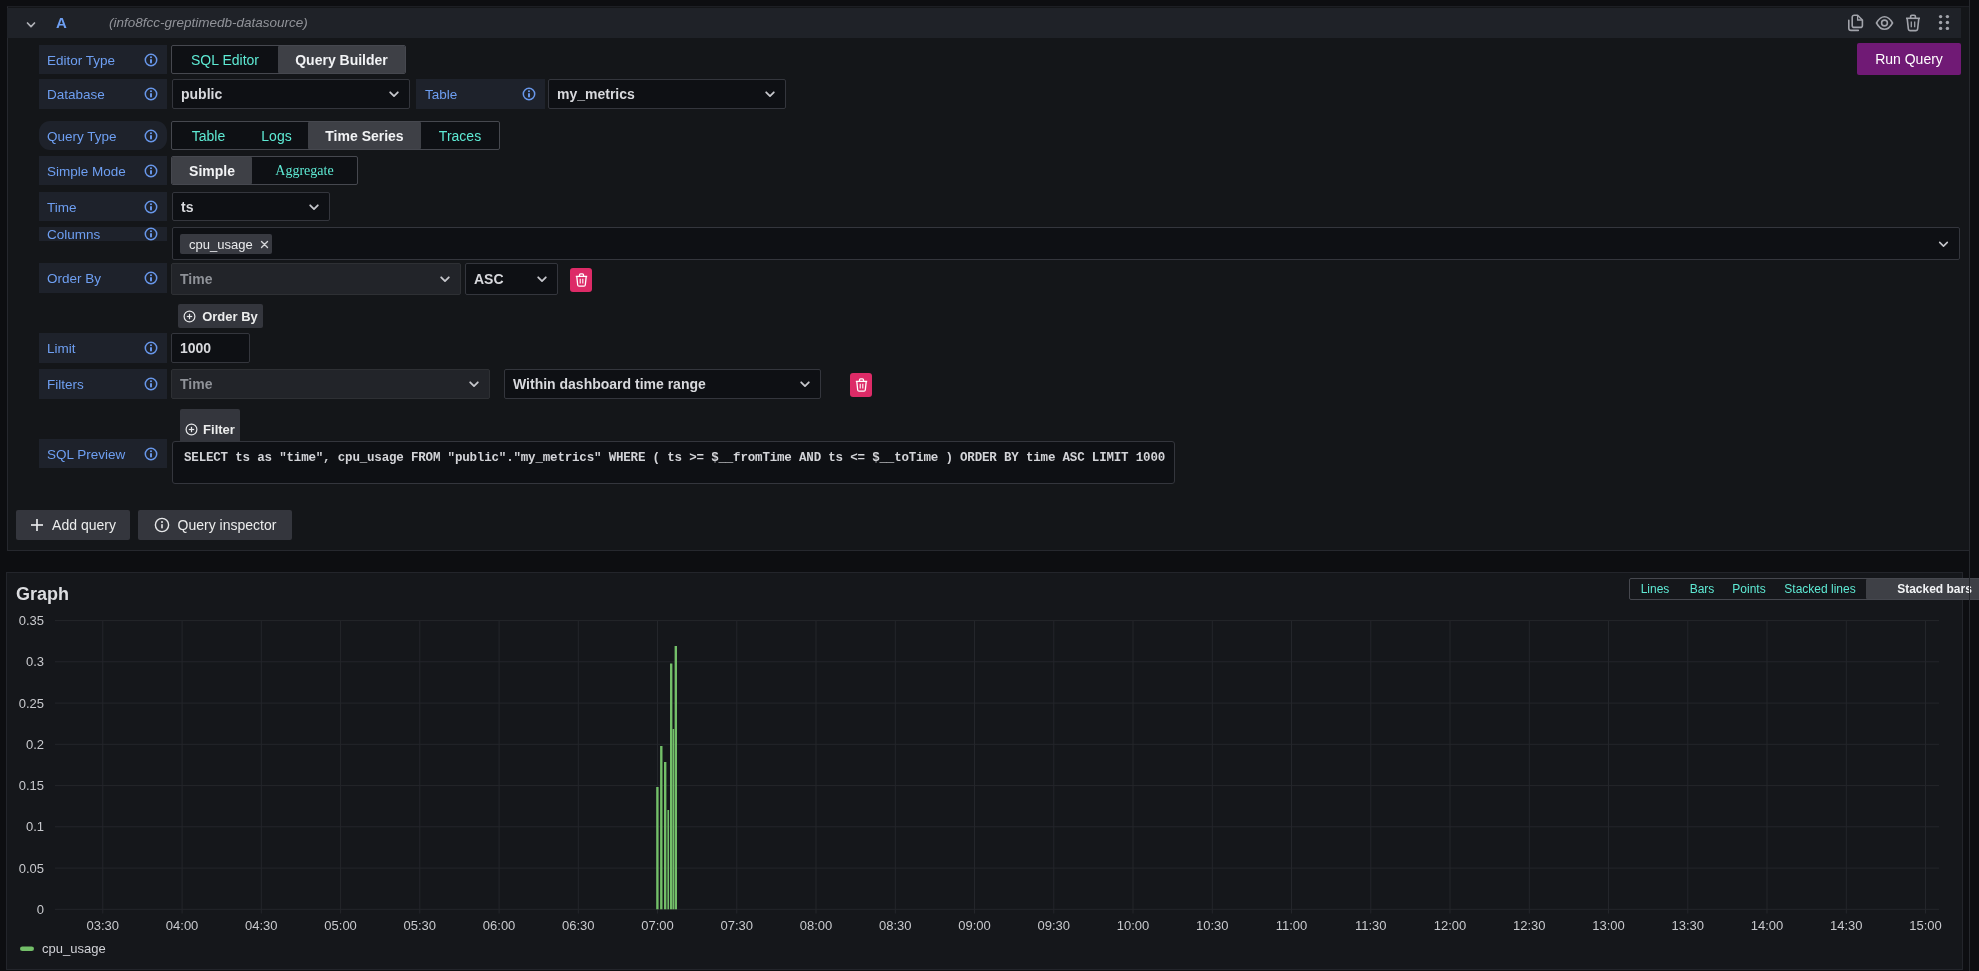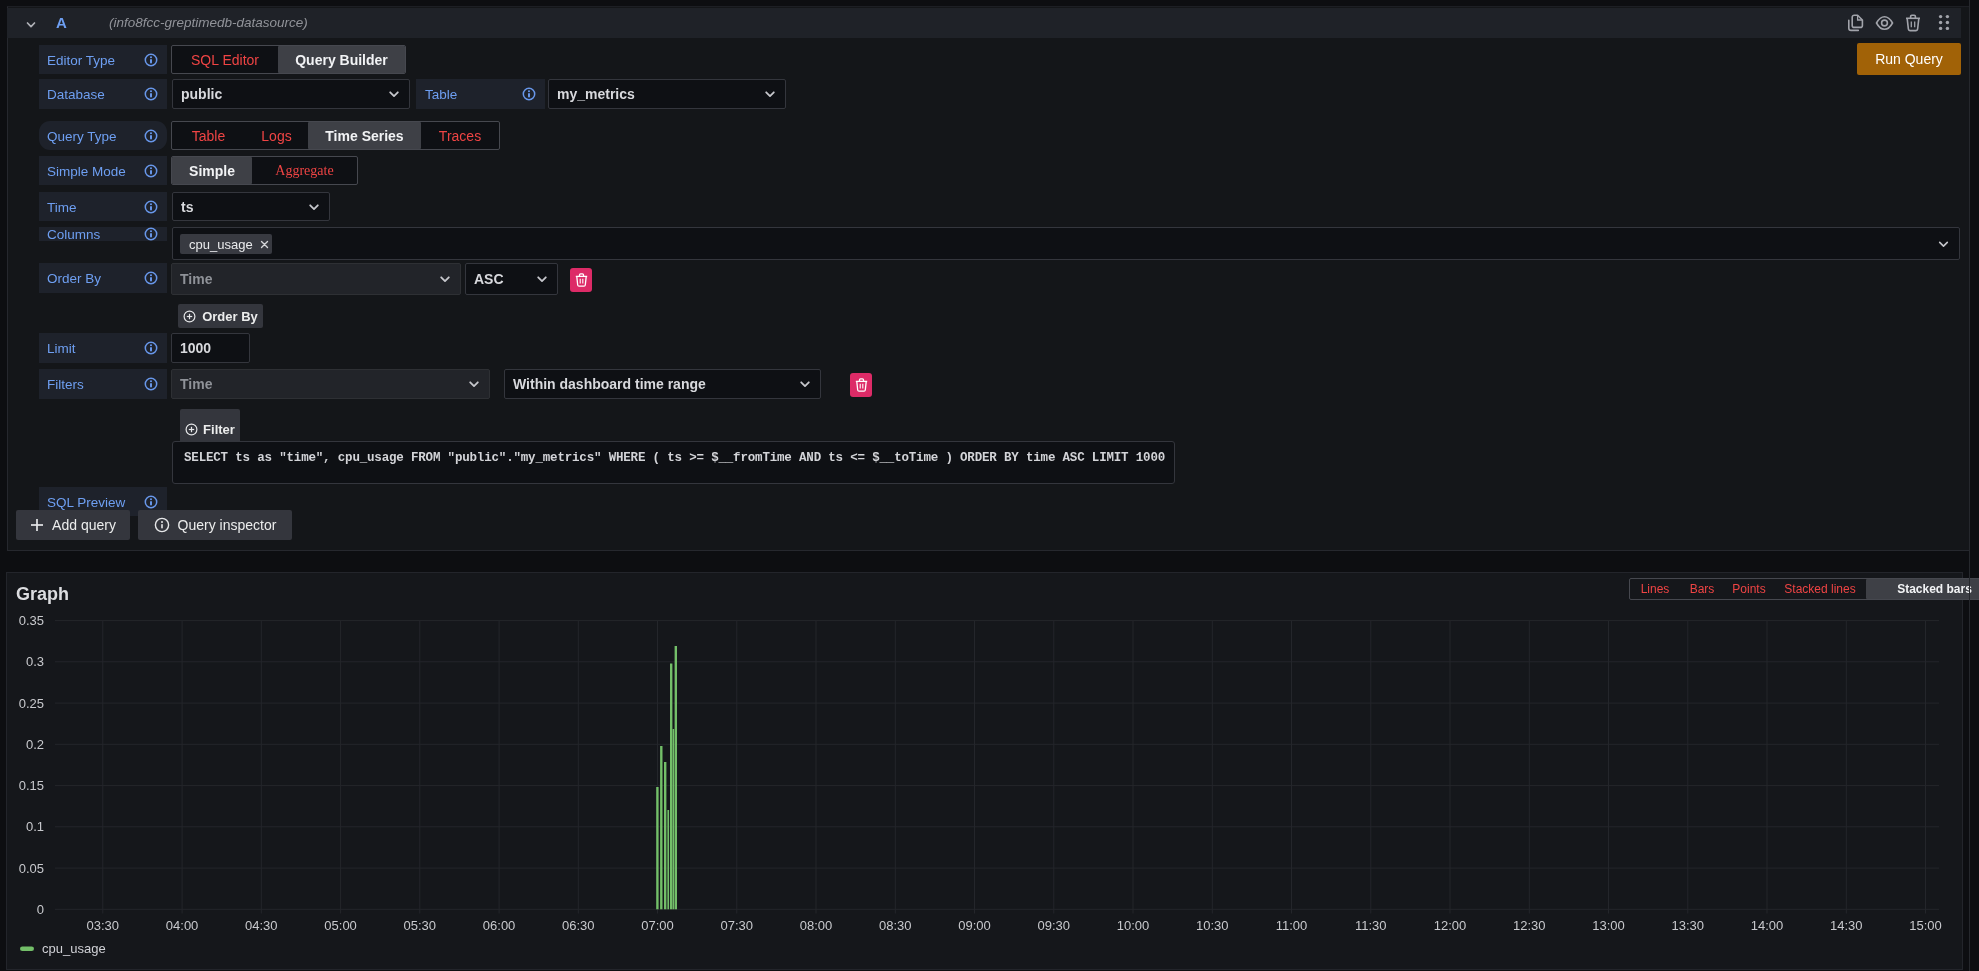--- a/index.html
+++ b/index.html
@@ -15,21 +15,21 @@
   .lbl span.t{position:absolute;left:8px;top:50%;transform:translateY(-50%);}
   .lbl svg.info{position:absolute;right:9px;top:50%;transform:translateY(-50%);}
   .sel{position:absolute;background:#0e1014;border:1px solid #34363d;border-radius:2px;
        color:#d8d9dd;font-size:14px;box-sizing:border-box;font-weight:bold;}
   .sel span.v{position:absolute;left:8px;top:50%;transform:translateY(-50%);white-space:nowrap;}
   .sel svg.chev{position:absolute;right:9px;top:50%;transform:translateY(-50%);}
   .ph{color:#8f9298;}
   .sel.lite{background:#222429;border-color:#2e3034;}
   .radio{position:absolute;border:1px solid #46484f;border-radius:2px;background:#0e1014;
          box-sizing:border-box;display:flex;}
-  .seg{color:#ef4444;font-size:14px;text-align:center;display:flex;align-items:center;justify-content:center;}
+  .seg{color:#5eead4;font-size:14px;text-align:center;display:flex;align-items:center;justify-content:center;}
   .seg.on{background:#3e4046;color:#f2f3f5;font-weight:700;border-radius:1px;}
   .btn-sec{position:absolute;background:#34363d;border-radius:2px;color:#eceded;
            display:flex;align-items:center;justify-content:center;font-weight:500;}
   .trash{position:absolute;width:22px;height:24px;background:#dd2b67;border-radius:3px;
          display:flex;align-items:center;justify-content:center;}
   .tag{position:absolute;background:#383a41;border-radius:2px;color:#e9eaec;font-size:13px;
        display:flex;align-items:center;}
   .panel{position:absolute;left:6px;top:572px;width:1957px;height:398px;background:#15171b;
          border:1px solid #23252b;box-sizing:border-box;}
 </style>
@@ -63,21 +63,21 @@
   <svg class="abs" style="left:1938px;top:14px" width="12" height="17" viewBox="0 0 12 17">
     <g fill="#a2a4ab">
       <circle cx="2.6" cy="2.6" r="1.7"></circle>
         <circle cx="9.4" cy="2.6" r="1.7"></circle>
       <circle cx="2.6" cy="8.5" r="1.7"></circle>
         <circle cx="9.4" cy="8.5" r="1.7"></circle>
       <circle cx="2.6" cy="14.4" r="1.7"></circle>
         <circle cx="9.4" cy="14.4" r="1.7"></circle>
     </g>
   </svg>
-  <div class="abs" style="left:1857px;top:43px;width:104px;height:32px;background:#a16207;border-radius:2px;color:#ffffff;font-size:14px;font-weight:400;display:flex;align-items:center;justify-content:center;">Run Query</div>
+  <div class="abs" style="left:1857px;top:43px;width:104px;height:32px;background:#701a75;border-radius:2px;color:#ffffff;font-size:14px;font-weight:400;display:flex;align-items:center;justify-content:center;">Run Query</div>
 </div>
 <div id="rows">
 
   <div class="lbl" style="top:45px;height:29px;">
       <span class="t">Editor Type</span>
     <svg class="info" width="14" height="14" viewBox="0 0 14 14">
         <circle cx="7" cy="7" r="5.7" fill="none" stroke="#6897ea" stroke-width="1.5"></circle>
         <circle cx="7" cy="4.3" r="1.05" fill="#6897ea"></circle>
         <rect x="6" y="6.1" width="2" height="4.5" rx="1" fill="#6897ea"></rect>
       </svg>
@@ -260,21 +260,21 @@
   </div>
   <div class="btn-sec" style="left:180px;top:409px;width:60px;height:40px;font-size:13px;">
     <svg style="margin-right:5px;" width="13" height="13" viewBox="0 0 13 13">
         <circle cx="6.5" cy="6.5" r="5.4" fill="none" stroke="#e6e7e9" stroke-width="1.2"></circle>
         <line x1="6.5" y1="3.8" x2="6.5" y2="9.2" stroke="#e6e7e9" stroke-width="1.2"></line>
         <line x1="3.8" y1="6.5" x2="9.2" y2="6.5" stroke="#e6e7e9" stroke-width="1.2"></line>
       </svg>
     <span style="font-weight:700;">Filter</span>
   </div>
 
-  <div class="lbl" style="top:439px;height:29px;margin-top:48px;">
+  <div class="lbl" style="top:439px;height:29px;">
       <span class="t">SQL Preview</span>
     <svg class="info" width="14" height="14" viewBox="0 0 14 14">
         <circle cx="7" cy="7" r="5.7" fill="none" stroke="#6897ea" stroke-width="1.5"></circle>
         <circle cx="7" cy="4.3" r="1.05" fill="#6897ea"></circle>
         <rect x="6" y="6.1" width="2" height="4.5" rx="1" fill="#6897ea"></rect>
       </svg>
   </div>
   <div class="sel" style="left:172px;top:441px;width:1003px;height:43px;border-radius:3px;">
     <span class="v" style="left:11px;top:9px;transform:none;font-family:'Liberation Mono',monospace;font-size:12.5px;letter-spacing:-0.18px;color:#d3d4d8;">SELECT ts as "time", cpu_usage FROM "public"."my_metrics" WHERE ( ts &gt;= $__fromTime AND ts &lt;= $__toTime ) ORDER BY time ASC LIMIT 1000</span>
   </div>

